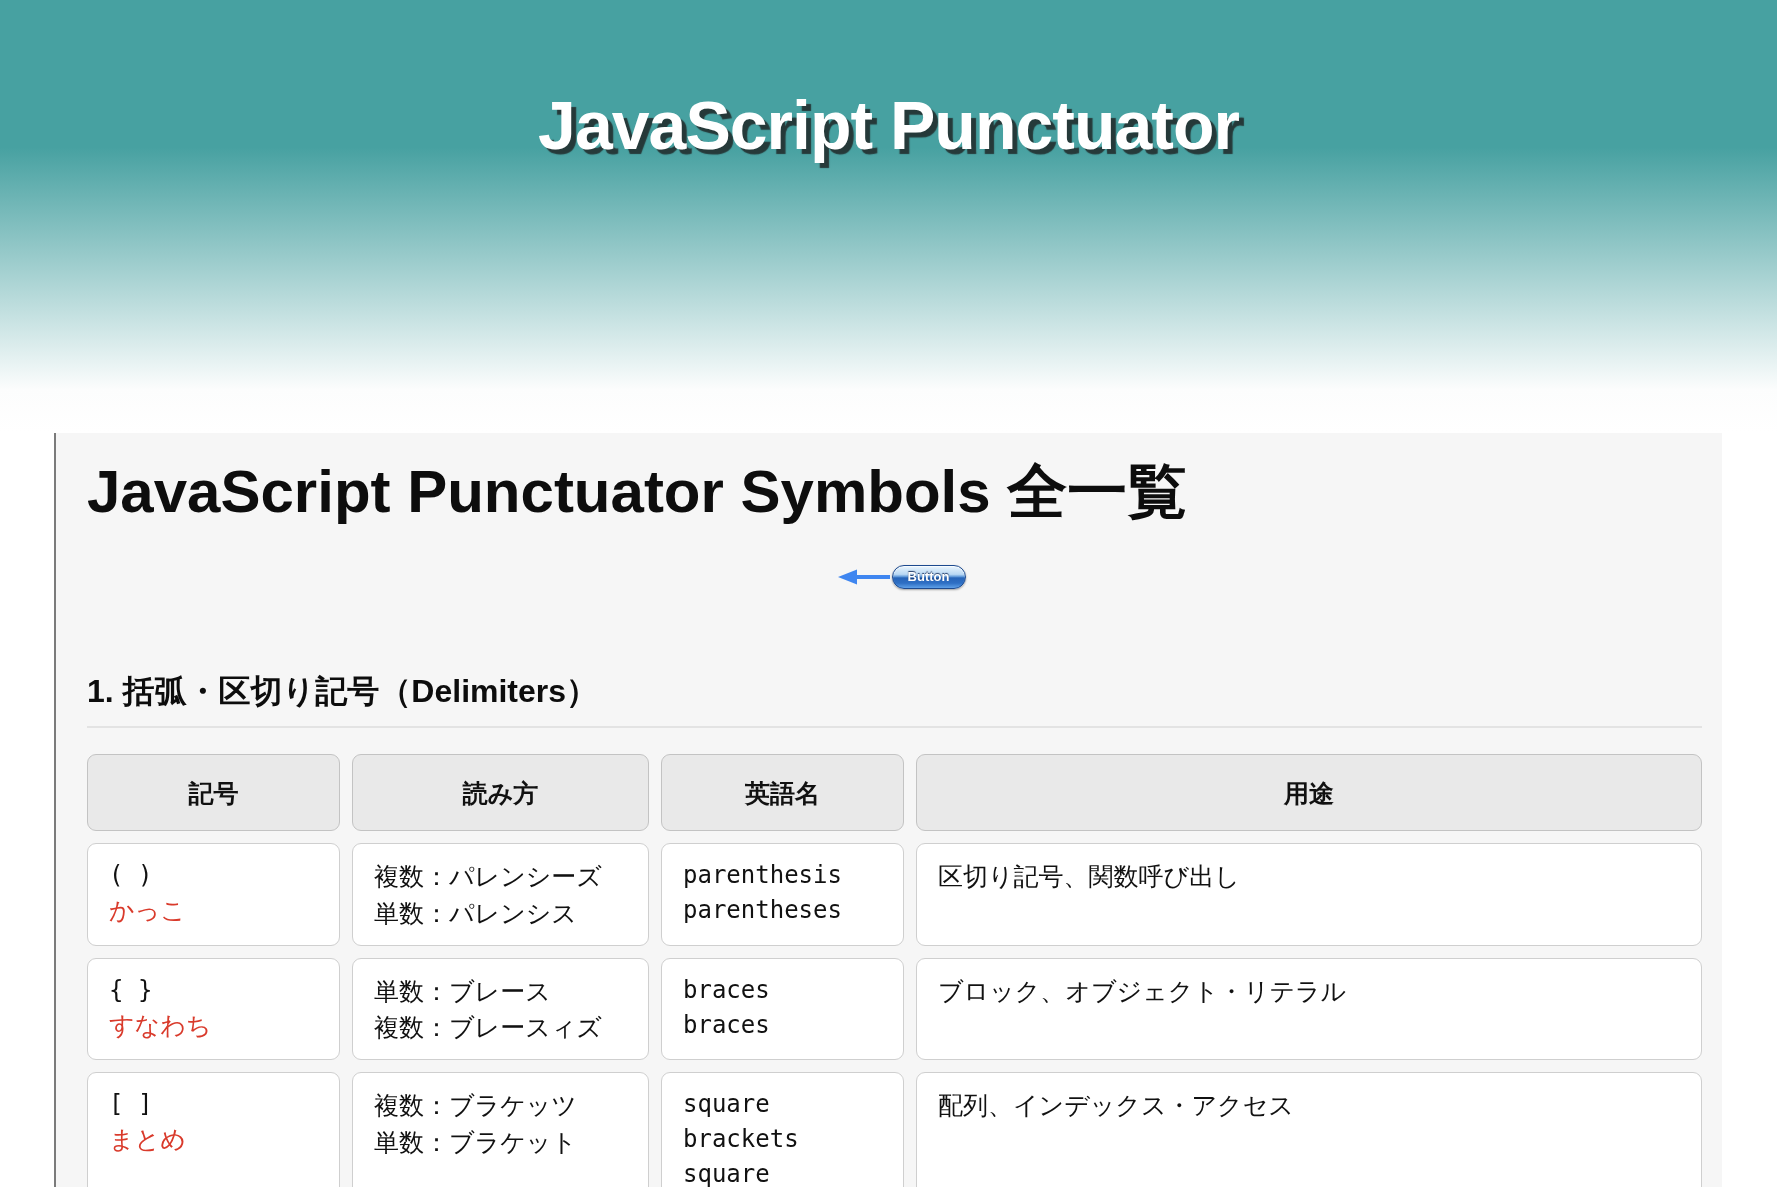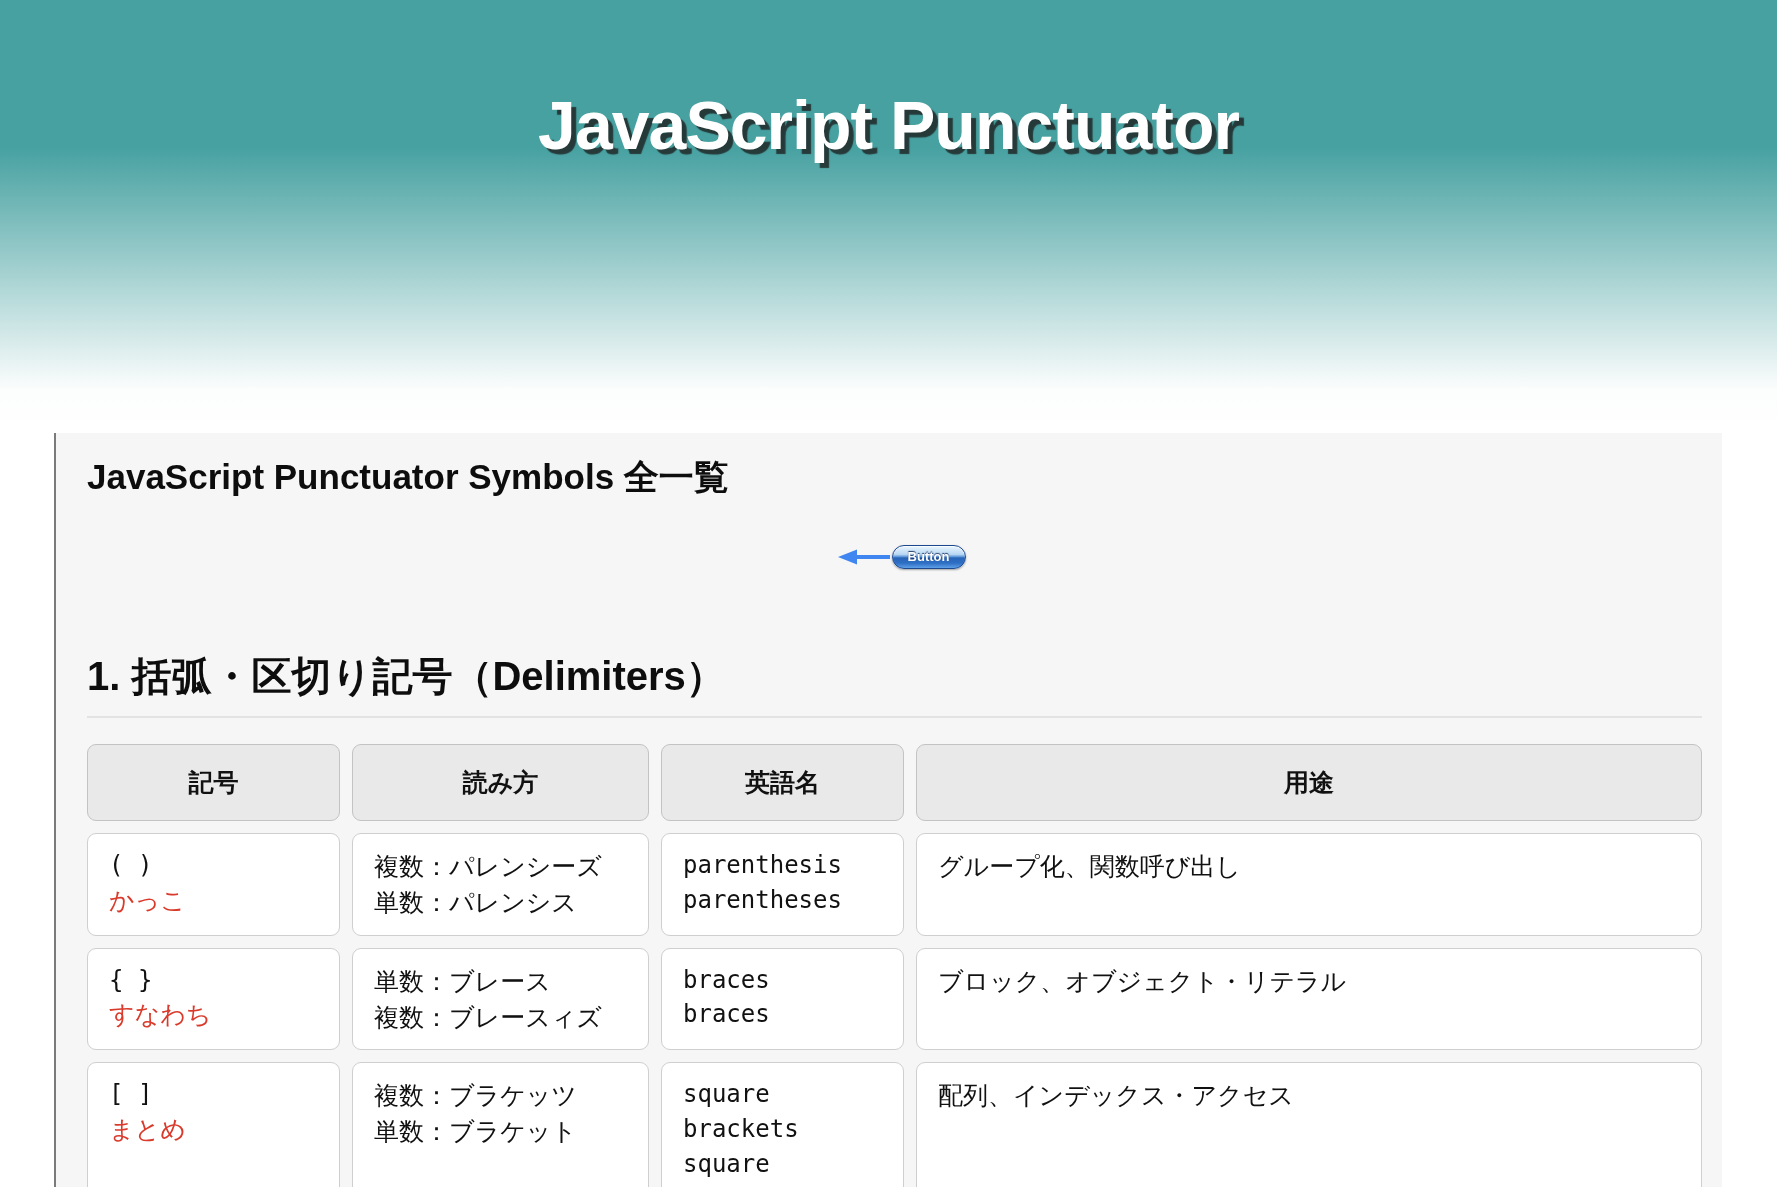--- a/index.html
+++ b/index.html
@@ -37,29 +37,29 @@
 
   
   .panel{
     margin:0 55px 0 54px;
     min-height:754px;
     background:var(--panel-bg);
     border-left:2px solid var(--panel-border);
     padding:23px 20px 40px 31px;
   }
   .page-title{
-    font-size:35px;
+    font-size:60px;
     font-weight:bold;
     line-height:1.2;
     color:#0d0d0d;
   }
 
   
   .button-row{
-    margin-top:46px;
+    margin-top:36px;
     height:26px;
     display:flex;
     justify-content:center;
     align-items:center;
     gap:2px;
     padding-left:14px;
   }
   .arrow-icon{display:block;}
   .aqua-button{
     width:74px;
@@ -74,21 +74,21 @@
     font-size:13px;
     font-weight:bold;
     text-shadow:0 -1px 1px rgba(0,25,70,0.85);
     line-height:20px;
     cursor:pointer;
   }
 
   
   .section-heading{
     margin-top:82px;
-    font-size:40px;
+    font-size:32px;
     font-weight:bold;
     line-height:1.2;
     padding-bottom:16px;
     border-bottom:2px solid #e3e3e3;
     color:#0d0d0d;
   }
 
   
   .table{
     margin-top:26px;
@@ -162,21 +162,21 @@
       </div>
       <div class="cell">
         <div>複数：パレンシーズ</div>
         <div>単数：パレンシス</div>
       </div>
       <div class="cell">
         <div class="mono">parenthesis</div>
         <div class="mono">parentheses</div>
       </div>
       <div class="cell">
-        <div>グループ化、関数呼び出し</div>
+        <div>区切り記号、関数呼び出し</div>
       </div>
     </div>
 
     <div class="trow">
       <div class="cell">
         <div class="mono">{ }</div>
         <div class="kana">すなわち</div>
       </div>
       <div class="cell">
         <div>単数：ブレース</div>

